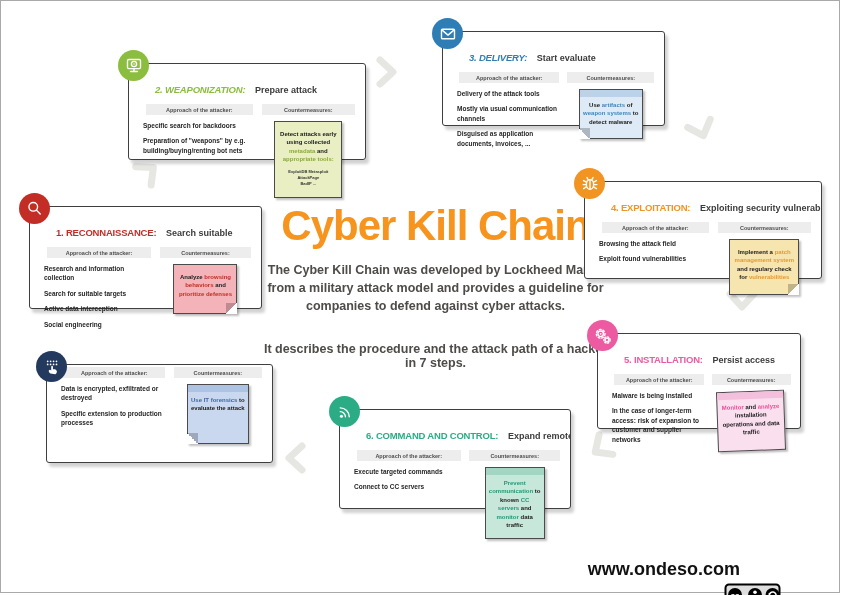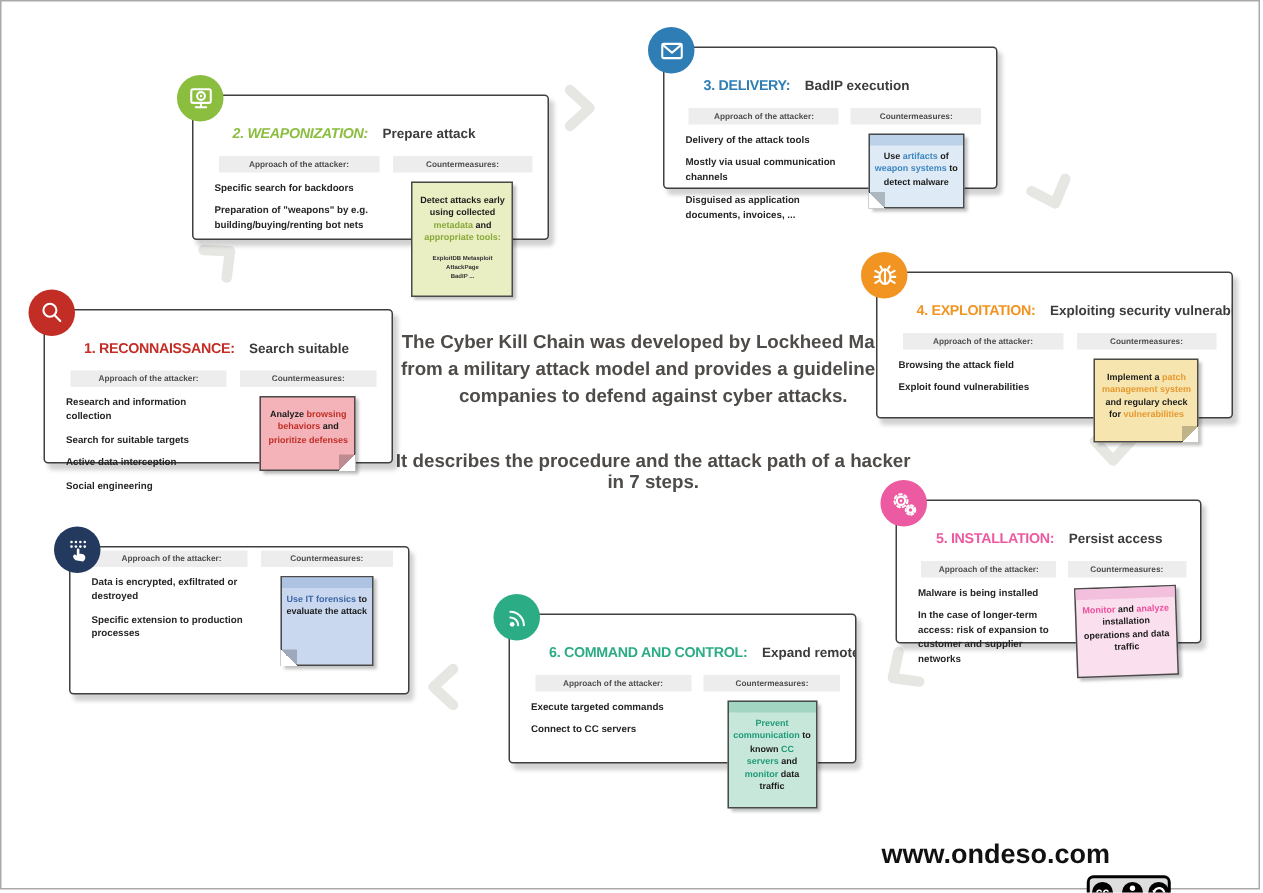--- a/index.html
+++ b/index.html
@@ -100,20 +100,21 @@
         <path d="M5,19 L17,6 L29,19"></path>
       </svg>
     </div>
   <div class="arrow arr-6">
       <svg width="34" height="26" viewBox="0 0 34 26">
         <path d="M5,19 L17,6 L29,19"></path>
       </svg>
     </div>
 
   <div class="title-block">
+    <h1 class="main-title" style="color: rgb(247, 148, 30);">Cyber Kill Chain</h1>
     <p class="intro">The Cyber Kill Chain was developed by Lockheed Martin from a military attack model and provides a guideline for companies to defend against cyber attacks.</p>
     <p class="note-line">It describes the procedure and the attack path of a hacker in 7 steps.</p>
   </div>
 
   <section class="step-box box-1">
     <div class="badge" style="background: rgb(194, 46, 38);">
       <svg viewBox="0 0 30 30">
           <circle cx="13" cy="12.5" r="5"></circle>
           <line x1="16.7" y1="16.3" x2="21" y2="20.8"></line>
         </svg>
@@ -166,22 +167,22 @@
   </section>
 
   <section class="step-box box-3">
     <div class="badge" style="background: rgb(46, 126, 181);">
       <svg viewBox="0 0 30 30">
           <rect x="7.5" y="9.5" width="15" height="11" rx="1"></rect>
           <polyline points="8.2,10.5 15,16.3 21.8,10.5"></polyline>
         </svg>
     </div>
     <h2 class="step-heading">
-      <span class="step-title" style="color: rgb(46, 126, 181);">3. DELIVERY:</span>
-      <span class="step-subtitle">BadIP execution</span>
+      <span class="step-title" style="color: rgb(46, 126, 181); font-style: italic;">3. DELIVERY:</span>
+      <span class="step-subtitle">Start evaluate</span>
     </h2>
     <div class="cols">
       <div class="col approach">
         <div class="col-header">Approach of the attacker:</div>
         <p class="line">Delivery of the attack tools</p>
         <p class="line">Mostly via usual communication channels</p>
         <p class="line">Disguised as application documents, invoices, ...</p>
       </div>
       <div class="col counter">
         <div class="col-header">Countermeasures:</div>

